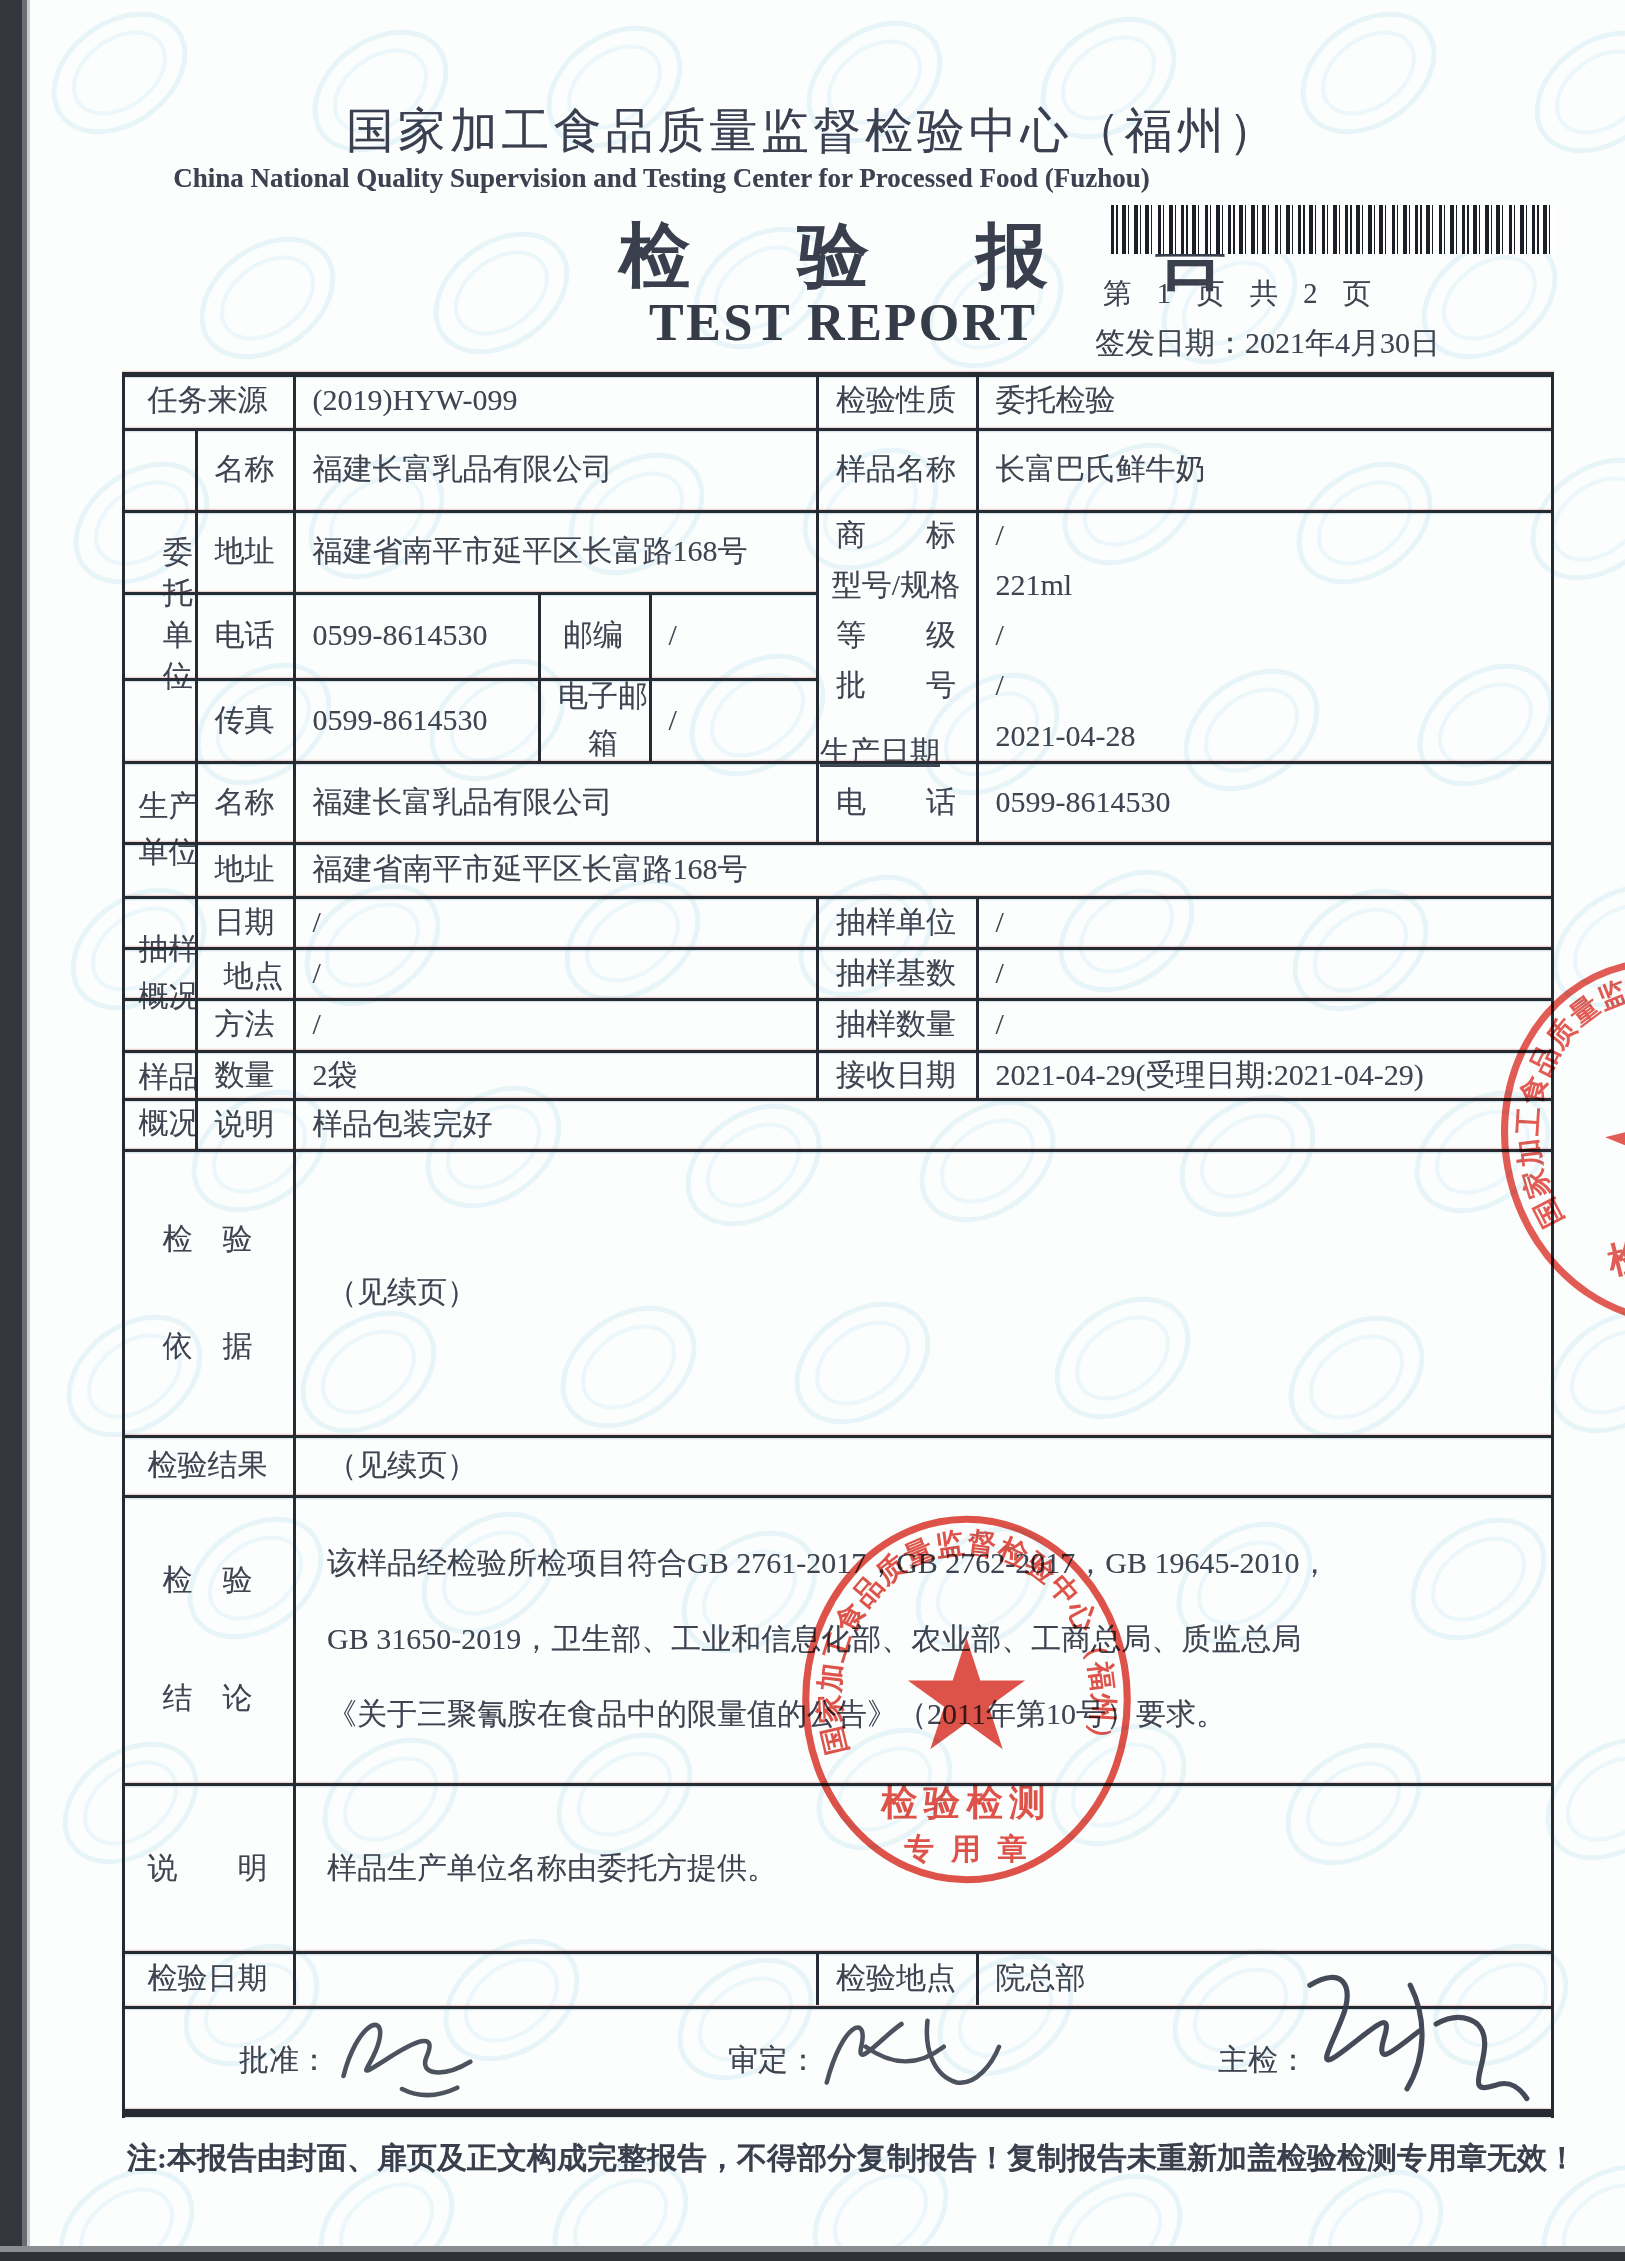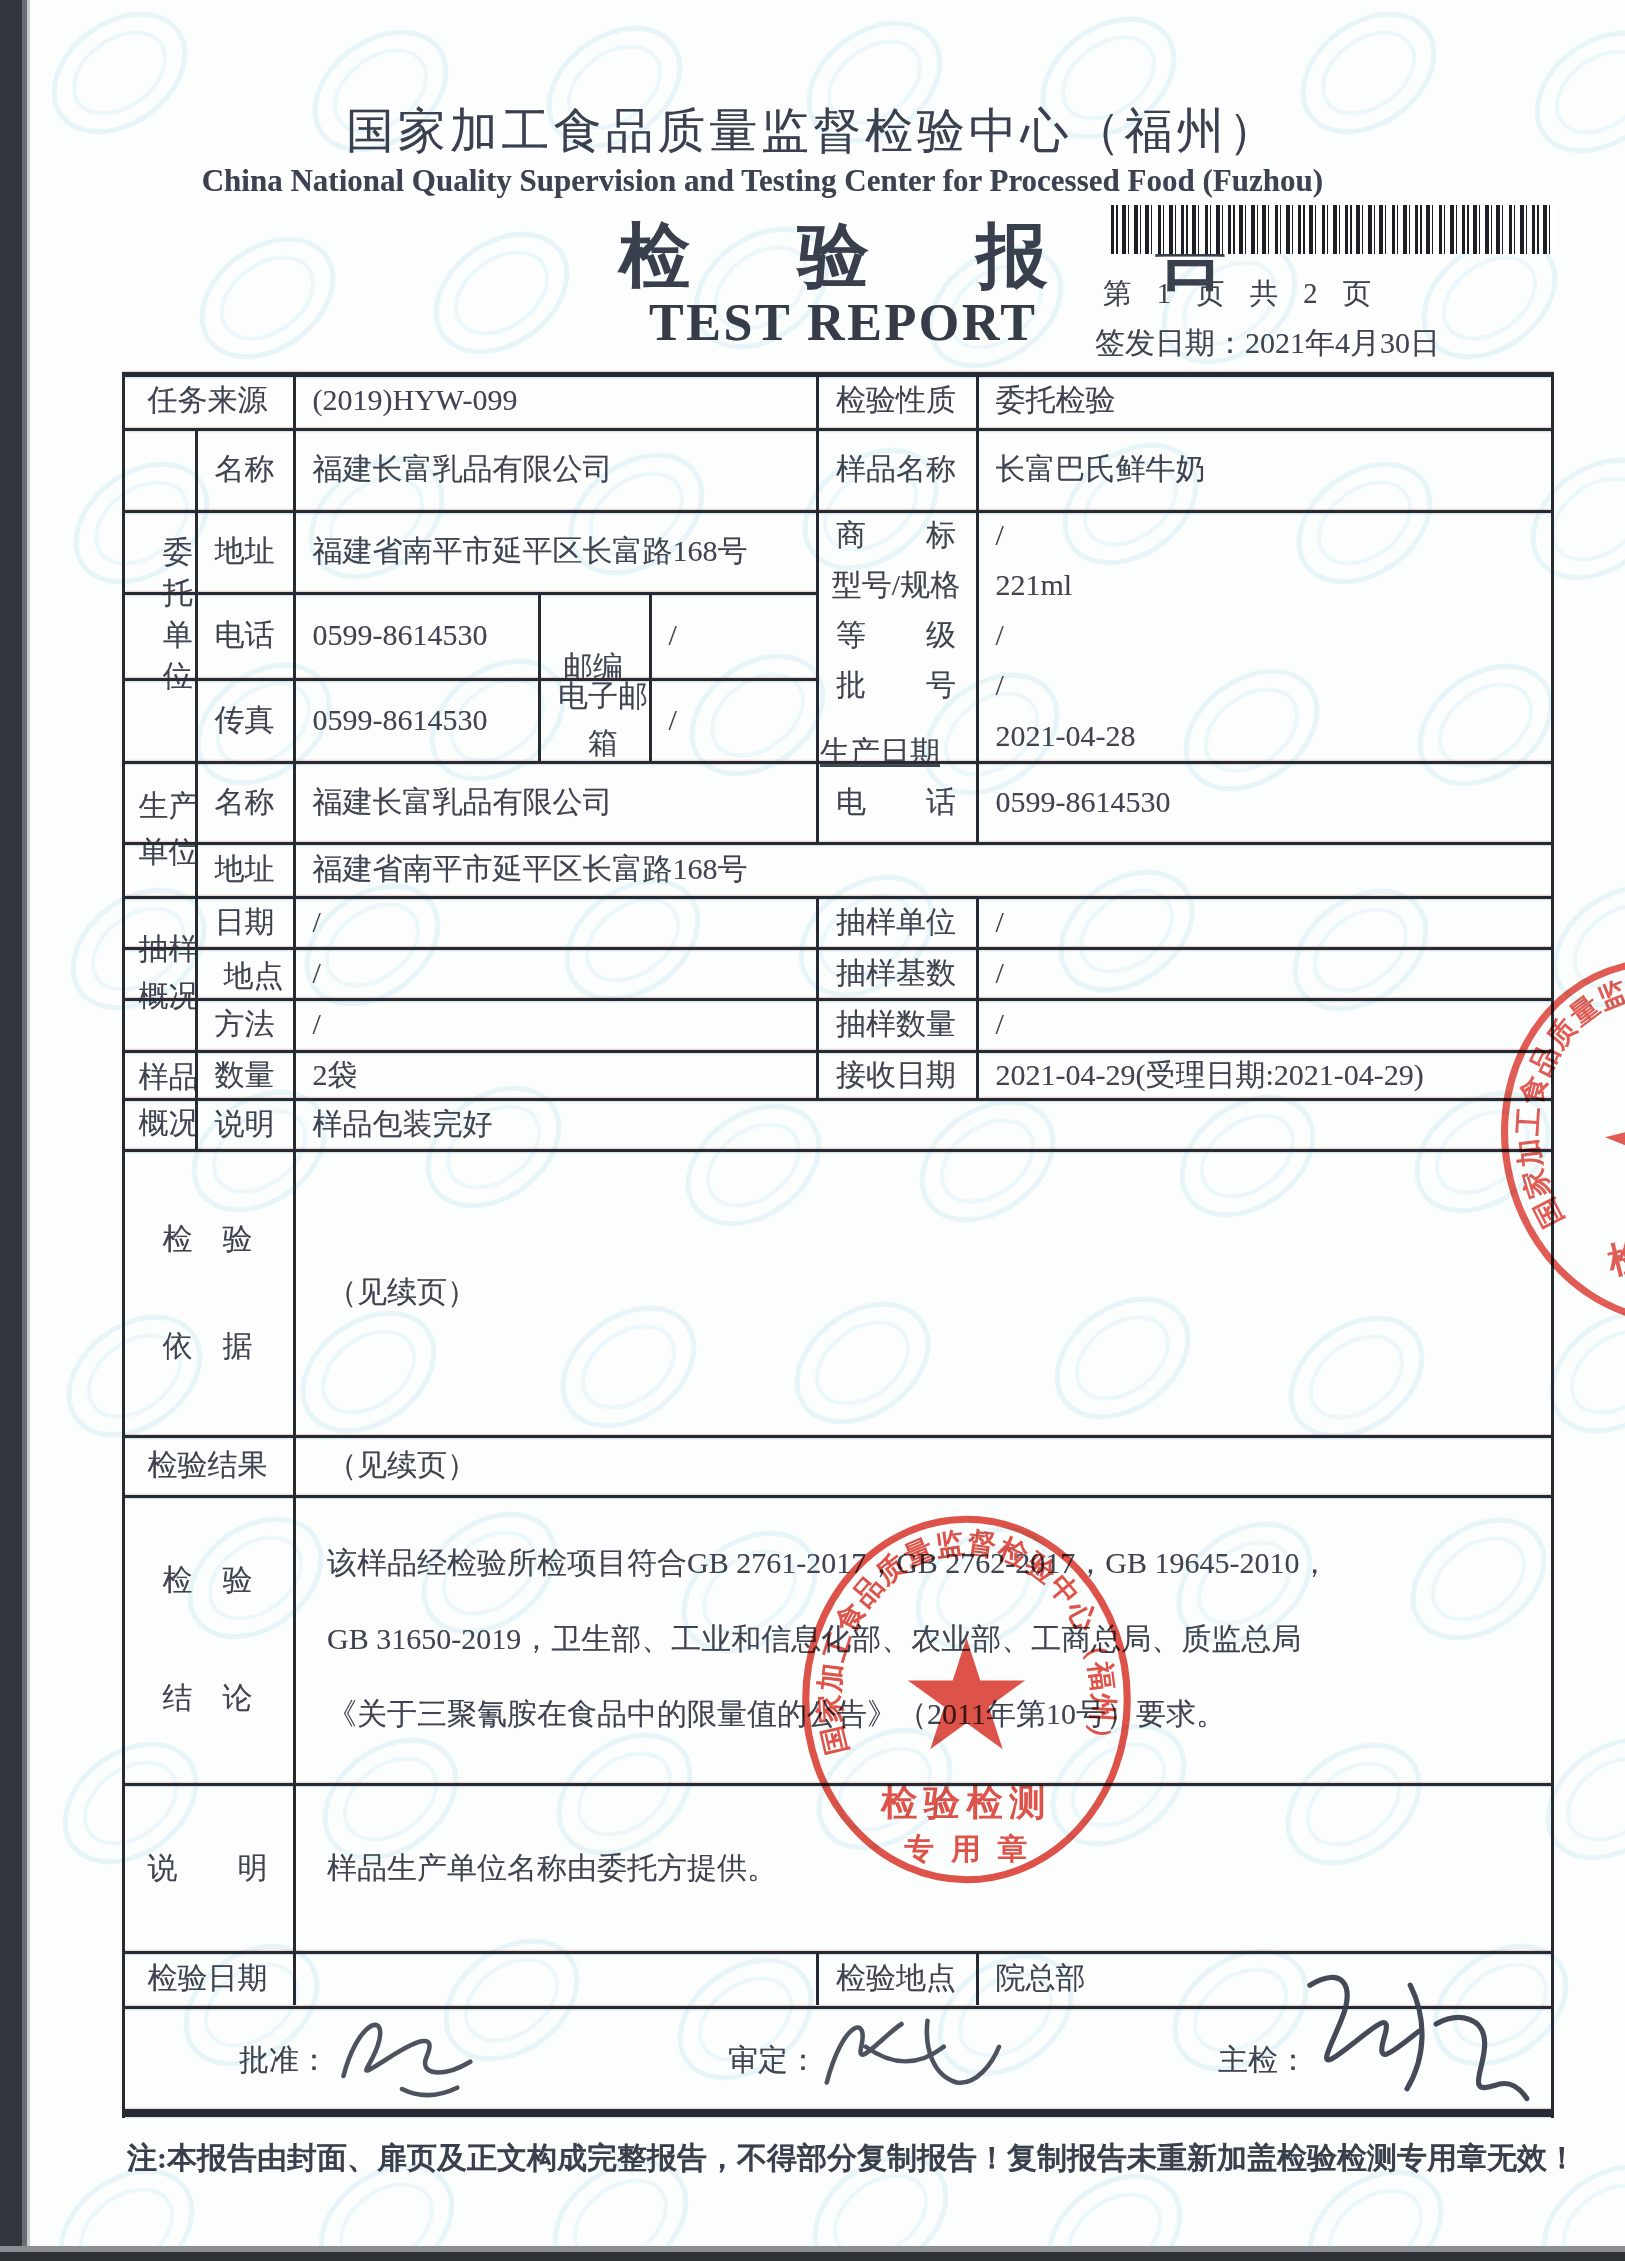--- a/index.html
+++ b/index.html
@@ -37,21 +37,21 @@
 </style>
 </head>
 <body>
 
 <div id="page">
 
   <div class="edge-left"></div>
   <div class="edge-bottom"></div>
 
   <div class="hdr" style="left:0;top:99px;width:1626px;text-align:center;font-size:48px;letter-spacing:3.9px;font-weight:500;color:#3b4050;">国家加工食品质量监督检验中心（福州）</div>
-  <div class="hdr" style="left:0;top:163px;width:1323px;text-align:right;font-size:31px;font-weight:700;color:#3d4250;">China National Quality Supervision and Testing Center for Processed Food (Fuzhou)</div>
+  <div class="hdr" style="left:0;top:163px;width:1323px;text-align:center;font-size:27px;font-weight:700;color:#3d4250;">China National Quality Supervision and Testing Center for Processed Food (Fuzhou)</div>
   <div class="hdr" style="left:619px;top:209px;font-size:71px;letter-spacing:45px;font-weight:600;color:#3a3f4e;">检 验 报 告</div>
   <div class="hdr" style="left:649px;top:293px;font-size:52px;font-weight:700;letter-spacing:2.6px;color:#363b48;">TEST REPORT</div>
   <div style="position:absolute;left:1111px;top:205px;width:445px;height:49px;z-index:2;
        background:repeating-linear-gradient(90deg,#1c1f26 0 3.2px,#ffffff 3.2px 5.2px,#1c1f26 5.2px 6.5px,#ffffff 6.5px 11px,#1c1f26 11px 15px,#ffffff 15px 17px,#1c1f26 17px 18px,#ffffff 18px 23.4px);"></div>
   <div class="hdr" style="left:1103px;top:275px;font-size:28.5px;letter-spacing:9px;">第 1 页  共 2 页</div>
 
   <div class="hdr" style="left:1095px;top:323px;font-size:30px;">
     <span>签发日期：</span><span>2021年4月30日</span>
   </div>
 
@@ -60,21 +60,21 @@
   <div class="cell lab" style="left:816px;top:372px;width:160px;height:56px;">检验性质</div>
   <div class="cell val" style="left:976px;top:372px;width:577px;height:56px;">委托检验</div>
 
   <div class="cell vgroup" style="left:122px;top:428px;width:73px;height:333px;">委托单位</div>
   <div class="cell lab" style="left:195px;top:428px;width:99px;height:82px;">名称</div>
   <div class="cell val" style="left:293px;top:428px;width:523px;height:82px;">福建长富乳品有限公司</div>
   <div class="cell lab" style="left:195px;top:510px;width:99px;height:82px;">地址</div>
   <div class="cell val" style="left:293px;top:510px;width:523px;height:82px;">福建省南平市延平区长富路168号</div>
   <div class="cell lab" style="left:195px;top:592px;width:99px;height:86px;">电话</div>
   <div class="cell val" style="left:293px;top:592px;width:245px;height:86px;">0599-8614530</div>
-  <div class="cell lab" style="left:538px;top:592px;width:110px;height:86px;margin-top:32px;">邮编</div>
+  <div class="cell lab" style="left:538px;top:592px;width:110px;height:86px;">邮编</div>
   <div class="cell val" style="left:649px;top:592px;width:167px;height:86px;">/</div>
   <div class="cell lab" style="left:195px;top:678px;width:99px;height:83px;">传真</div>
   <div class="cell val" style="left:293px;top:678px;width:245px;height:83px;">0599-8614530</div>
   <div class="cell wrap2" style="left:538px;top:678px;width:110px;height:83px;">电子邮箱</div>
   <div class="cell val" style="left:649px;top:678px;width:167px;height:83px;">/</div>
 
   <div class="cell lab" style="left:816px;top:428px;width:160px;height:82px;">样品名称</div>
   <div class="cell val" style="left:976px;top:428px;width:577px;height:82px;">长富巴氏鲜牛奶</div>
   <div class="cell lab" style="left:816px;top:510px;width:160px;height:50px;">商　　标</div>
   <div class="cell val" style="left:976px;top:510px;width:577px;height:50px;">/</div>

